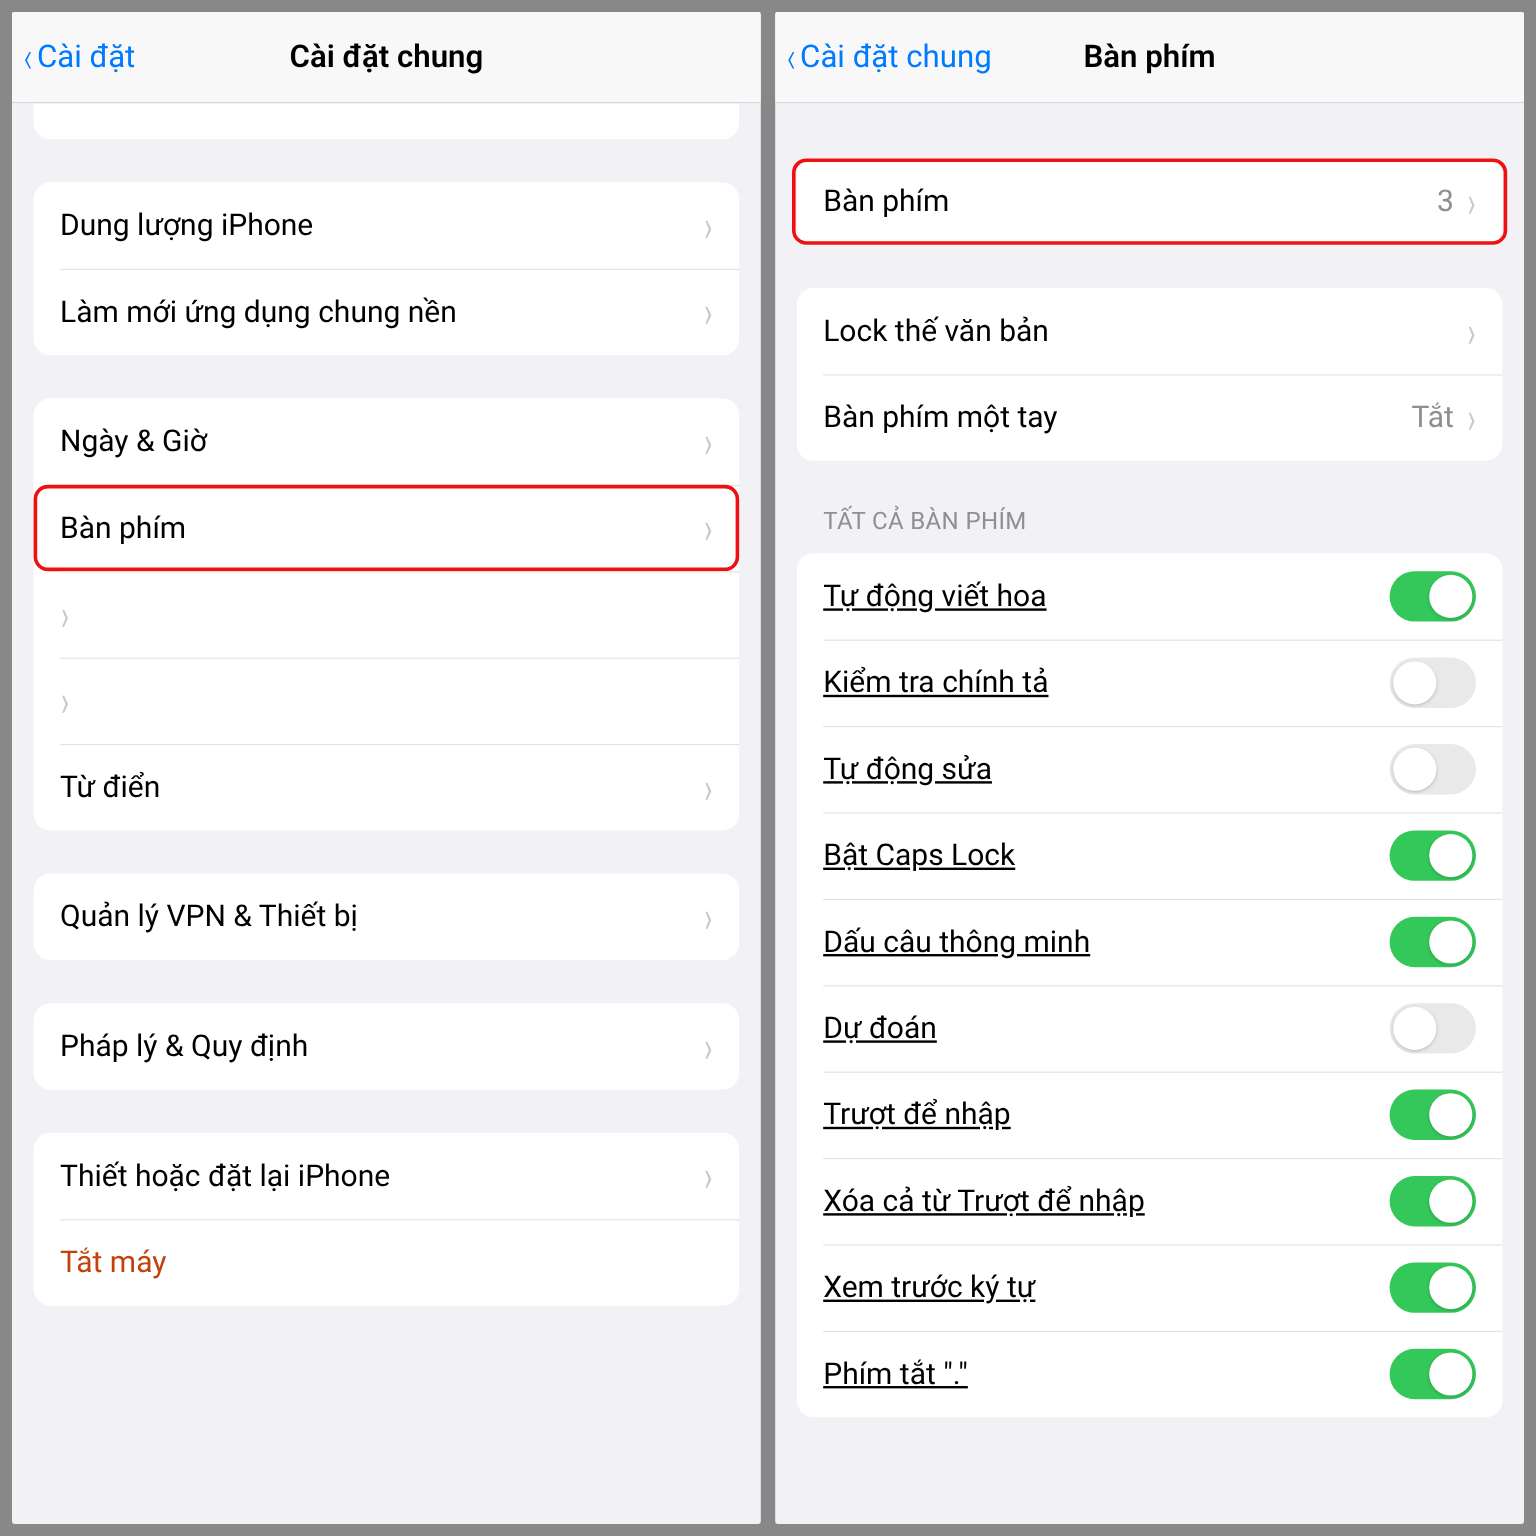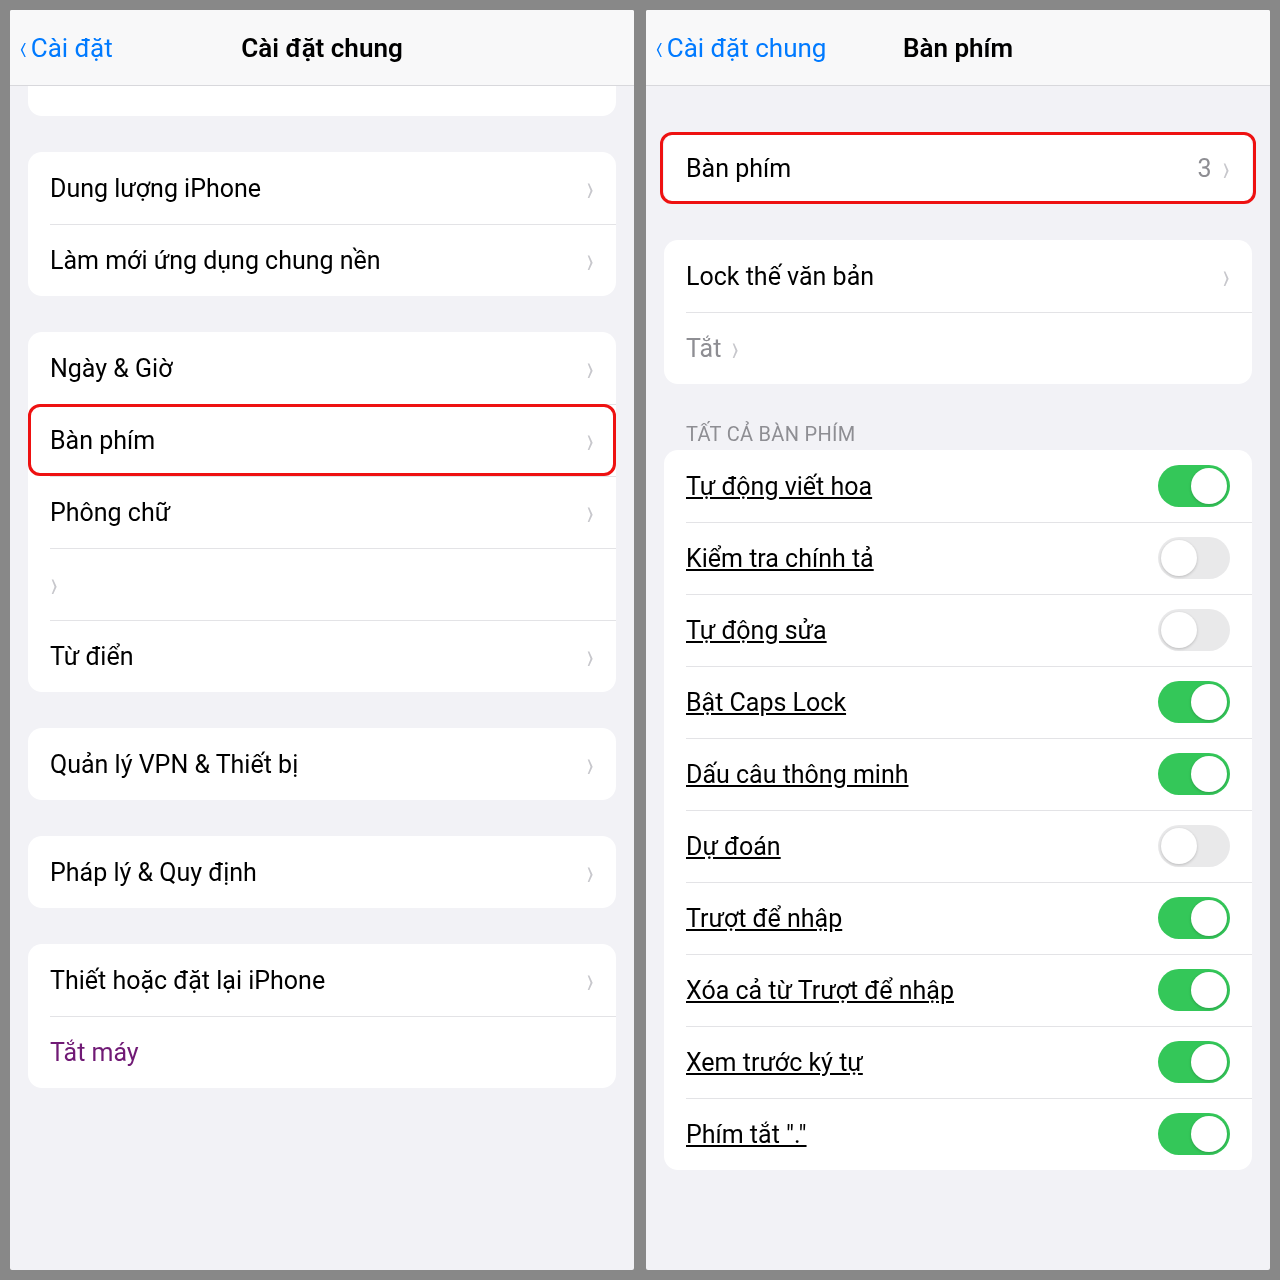--- a/index.html
+++ b/index.html
@@ -83,37 +83,37 @@
     left: 22px;
     right: 0;
     height: 1px;
     background: #e3e3e6;
   }
   .row-label {
     flex: 1;
     font-size: 25px;
     color: #000;
   }
-  .row-label.link { color: #701a75; }
+  .row-label.link { color: #c2410c; }
   .row-value {
     font-size: 25px;
     color: #8e8e93;
     margin-right: 10px;
   }
   .chevron-right {
     color: #c7c7cc;
     font-size: 28px;
     font-weight: 400;
     transform: scaleY(1.3) scaleX(0.8);
   }
   .section-header {
     font-size: 20px;
     color: #8e8e93;
     text-transform: uppercase;
-    margin: 38px 40px 4px 40px;
+    margin: 38px 40px 15px 40px;
     letter-spacing: 0.3px;
   }
   .group.after-header { margin-top: 0; text-decoration: underline; }
   .toggle {
     width: 72px;
     height: 42px;
     border-radius: 21px;
     position: relative;
     flex-shrink: 0;
   }
@@ -178,21 +178,20 @@
     <div class="group">
       <div class="row">
         <span class="row-label">Ngày &amp; Giờ</span>
         <span class="chevron-right">›</span>
       </div>
       <div class="row highlight highlight-inset">
         <span class="row-label">Bàn phím</span>
         <span class="chevron-right">›</span>
       </div>
       <div class="row">
-        <span class="row-label">Phông chữ</span>
         <span class="chevron-right">›</span>
       </div>
       <div class="row">
         <span class="chevron-right">›</span>
       </div>
       <div class="row">
         <span class="row-label">Từ điển</span>
         <span class="chevron-right">›</span>
       </div>
     </div>
@@ -241,20 +240,21 @@
         <span class="chevron-right">›</span>
       </div>
     </div>
 
     <div class="group">
       <div class="row">
         <span class="row-label">Lock thế văn bản</span>
         <span class="chevron-right">›</span>
       </div>
       <div class="row">
+        <span class="row-label">Bàn phím một tay</span>
         <span class="row-value">Tắt</span>
         <span class="chevron-right">›</span>
       </div>
     </div>
 
     <div class="section-header">TẤT CẢ BÀN PHÍM</div>
 
     <div class="group after-header" id="toggle-group">
 
     <div class="row">

